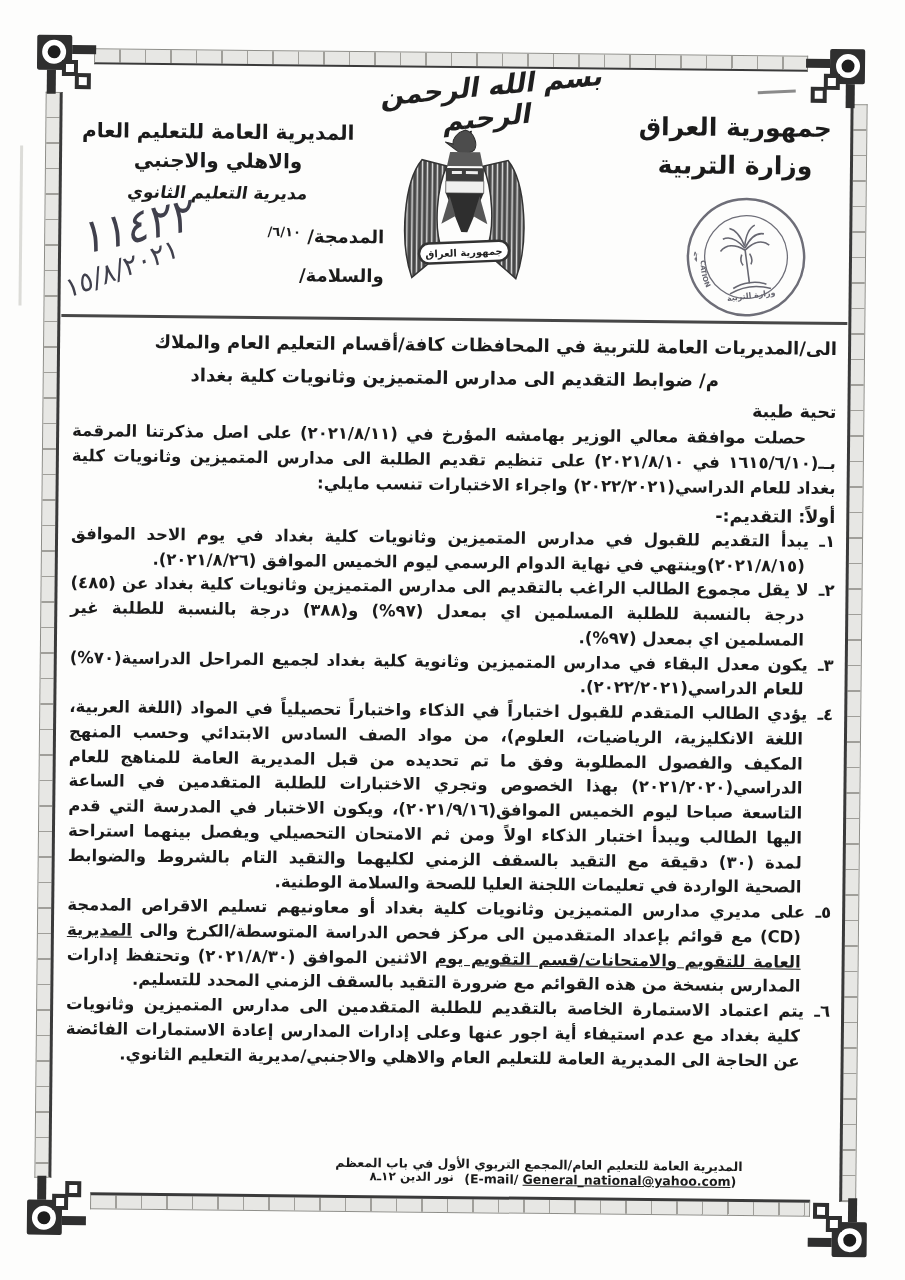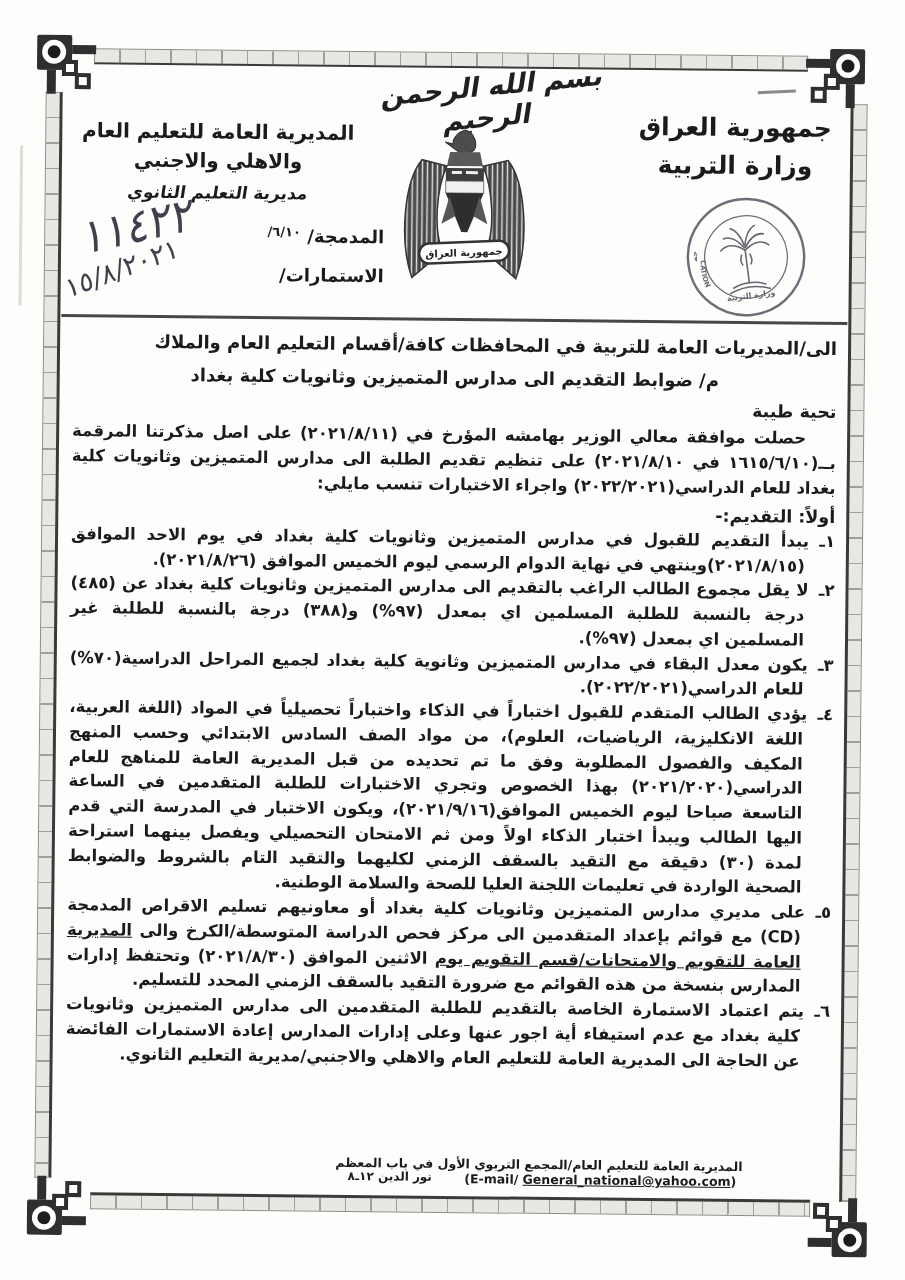--- a/index.html
+++ b/index.html
@@ -63,21 +63,21 @@
   .section-title{margin-top:2px;font-size:17.5px;text-align:right;}
   ol.items{list-style:none;margin:0;padding:0;}
   ol.items li{padding-right:30px;text-indent:-30px;margin:0;}
   .num{display:inline-block;width:26px;text-indent:0;}
   .uline{text-decoration:underline;}
 
   
   .footer{position:absolute;left:64px;top:1156px;width:684px;
     font-size:12.5px;font-weight:bold;text-align:right;direction:rtl;}
   .footer .email-wrap{direction:ltr;display:inline-block;margin:0 6px;}
-  .footer .ref{position:relative;top:-2px;margin-right:22px;display:inline-block;font-size:12px;}
+  .footer .ref{position:relative;top:-2px;margin-right:0;display:inline-block;font-size:12px;}
 </style>
 </head>
 <body>
 
 <div class="stage">
   <div class="doc">
 
     <div class="strip strip-top"></div>
     <div class="strip strip-bottom"></div>
     <div class="strip v strip-left"></div>
@@ -134,21 +134,21 @@
       <div>المديرية العامة للتعليم العام</div>
       <div>والاهلي والاجنبي</div>
       <div class="dept">مديرية التعليم الثانوي</div>
     </div>
 
     <div class="meta-row meta-num">
       <span>المدمجة/</span>
       <span class="meta-ref">/٦/١٠</span>
     </div>
     <div class="meta-row meta-date">
-      <span>الاستمارات/</span>
+      <span>والسلامة/</span>
     </div>
     <div class="hw hw-number">١١٤٢٢</div>
     <div class="hw hw-date">١٥/٨/٢٠٢١</div>
 
     <svg class="emblem" viewBox="0 0 150 170">
       <defs>
         <pattern id="wingpat" width="5" height="8" patternUnits="userSpaceOnUse">
           <rect width="5" height="8" fill="#474747"></rect>
             <rect x="1.8" width="1.5" height="8" fill="#dcdcdc"></rect>
         </pattern>

